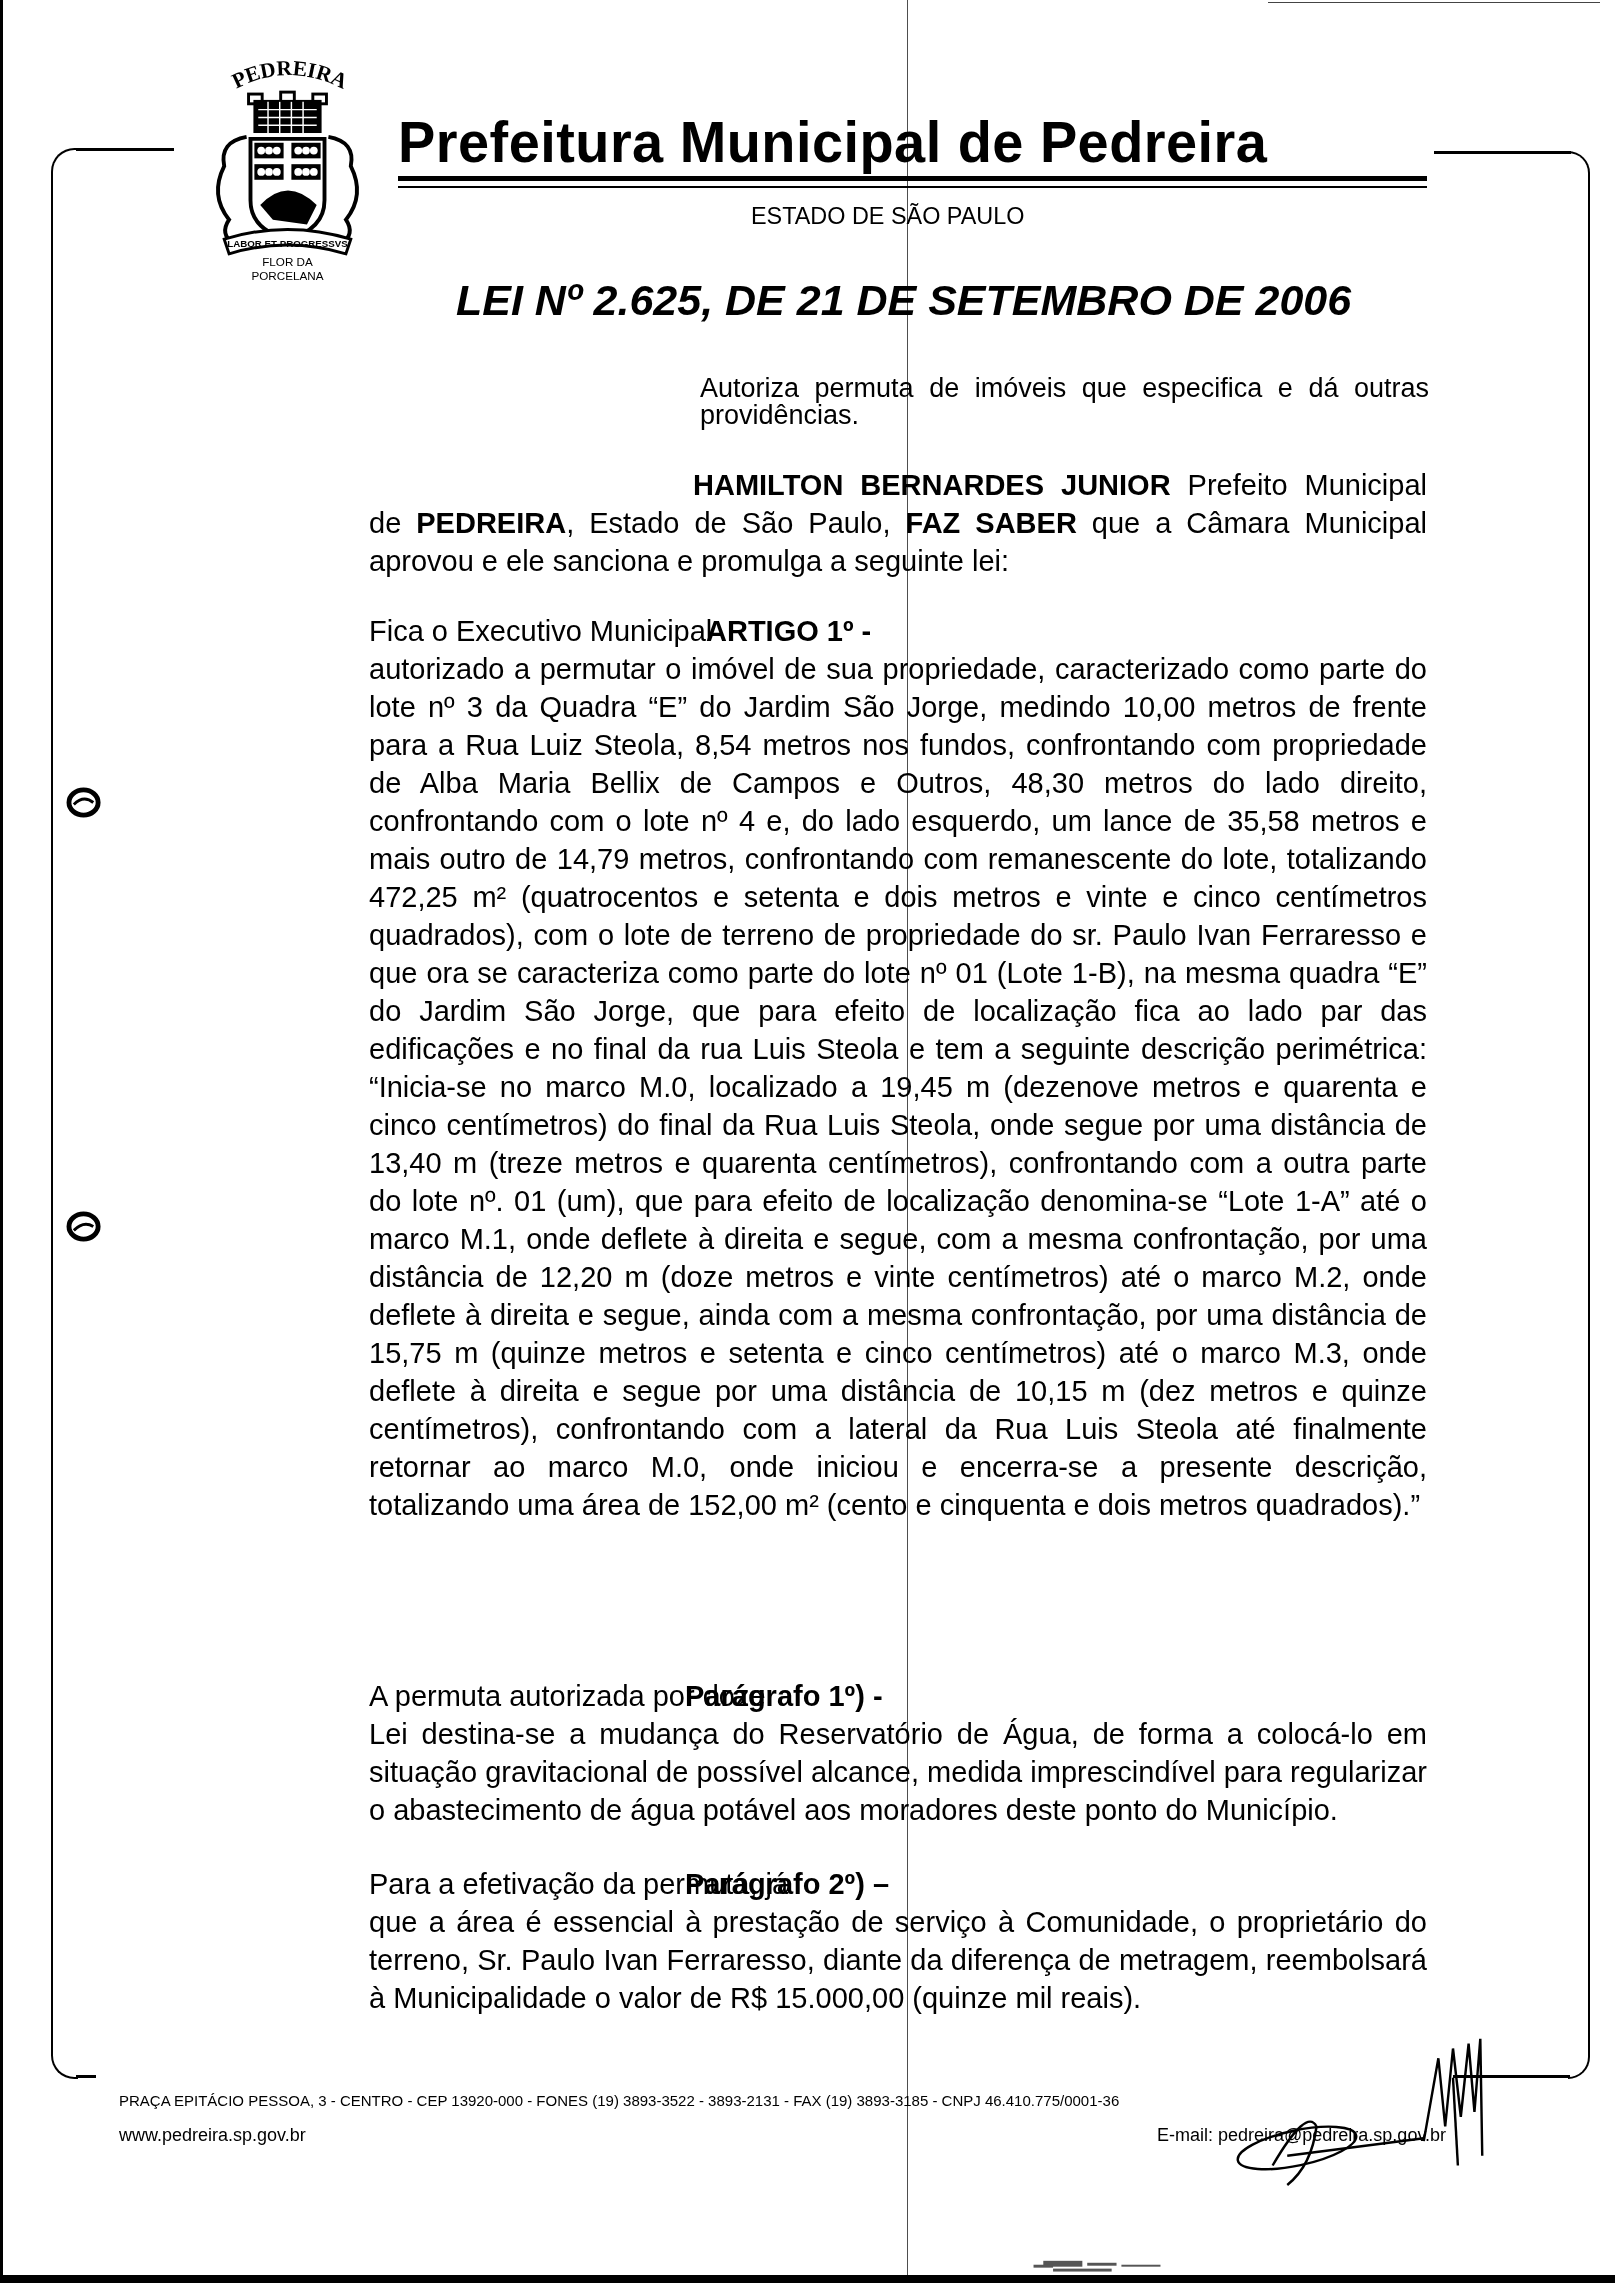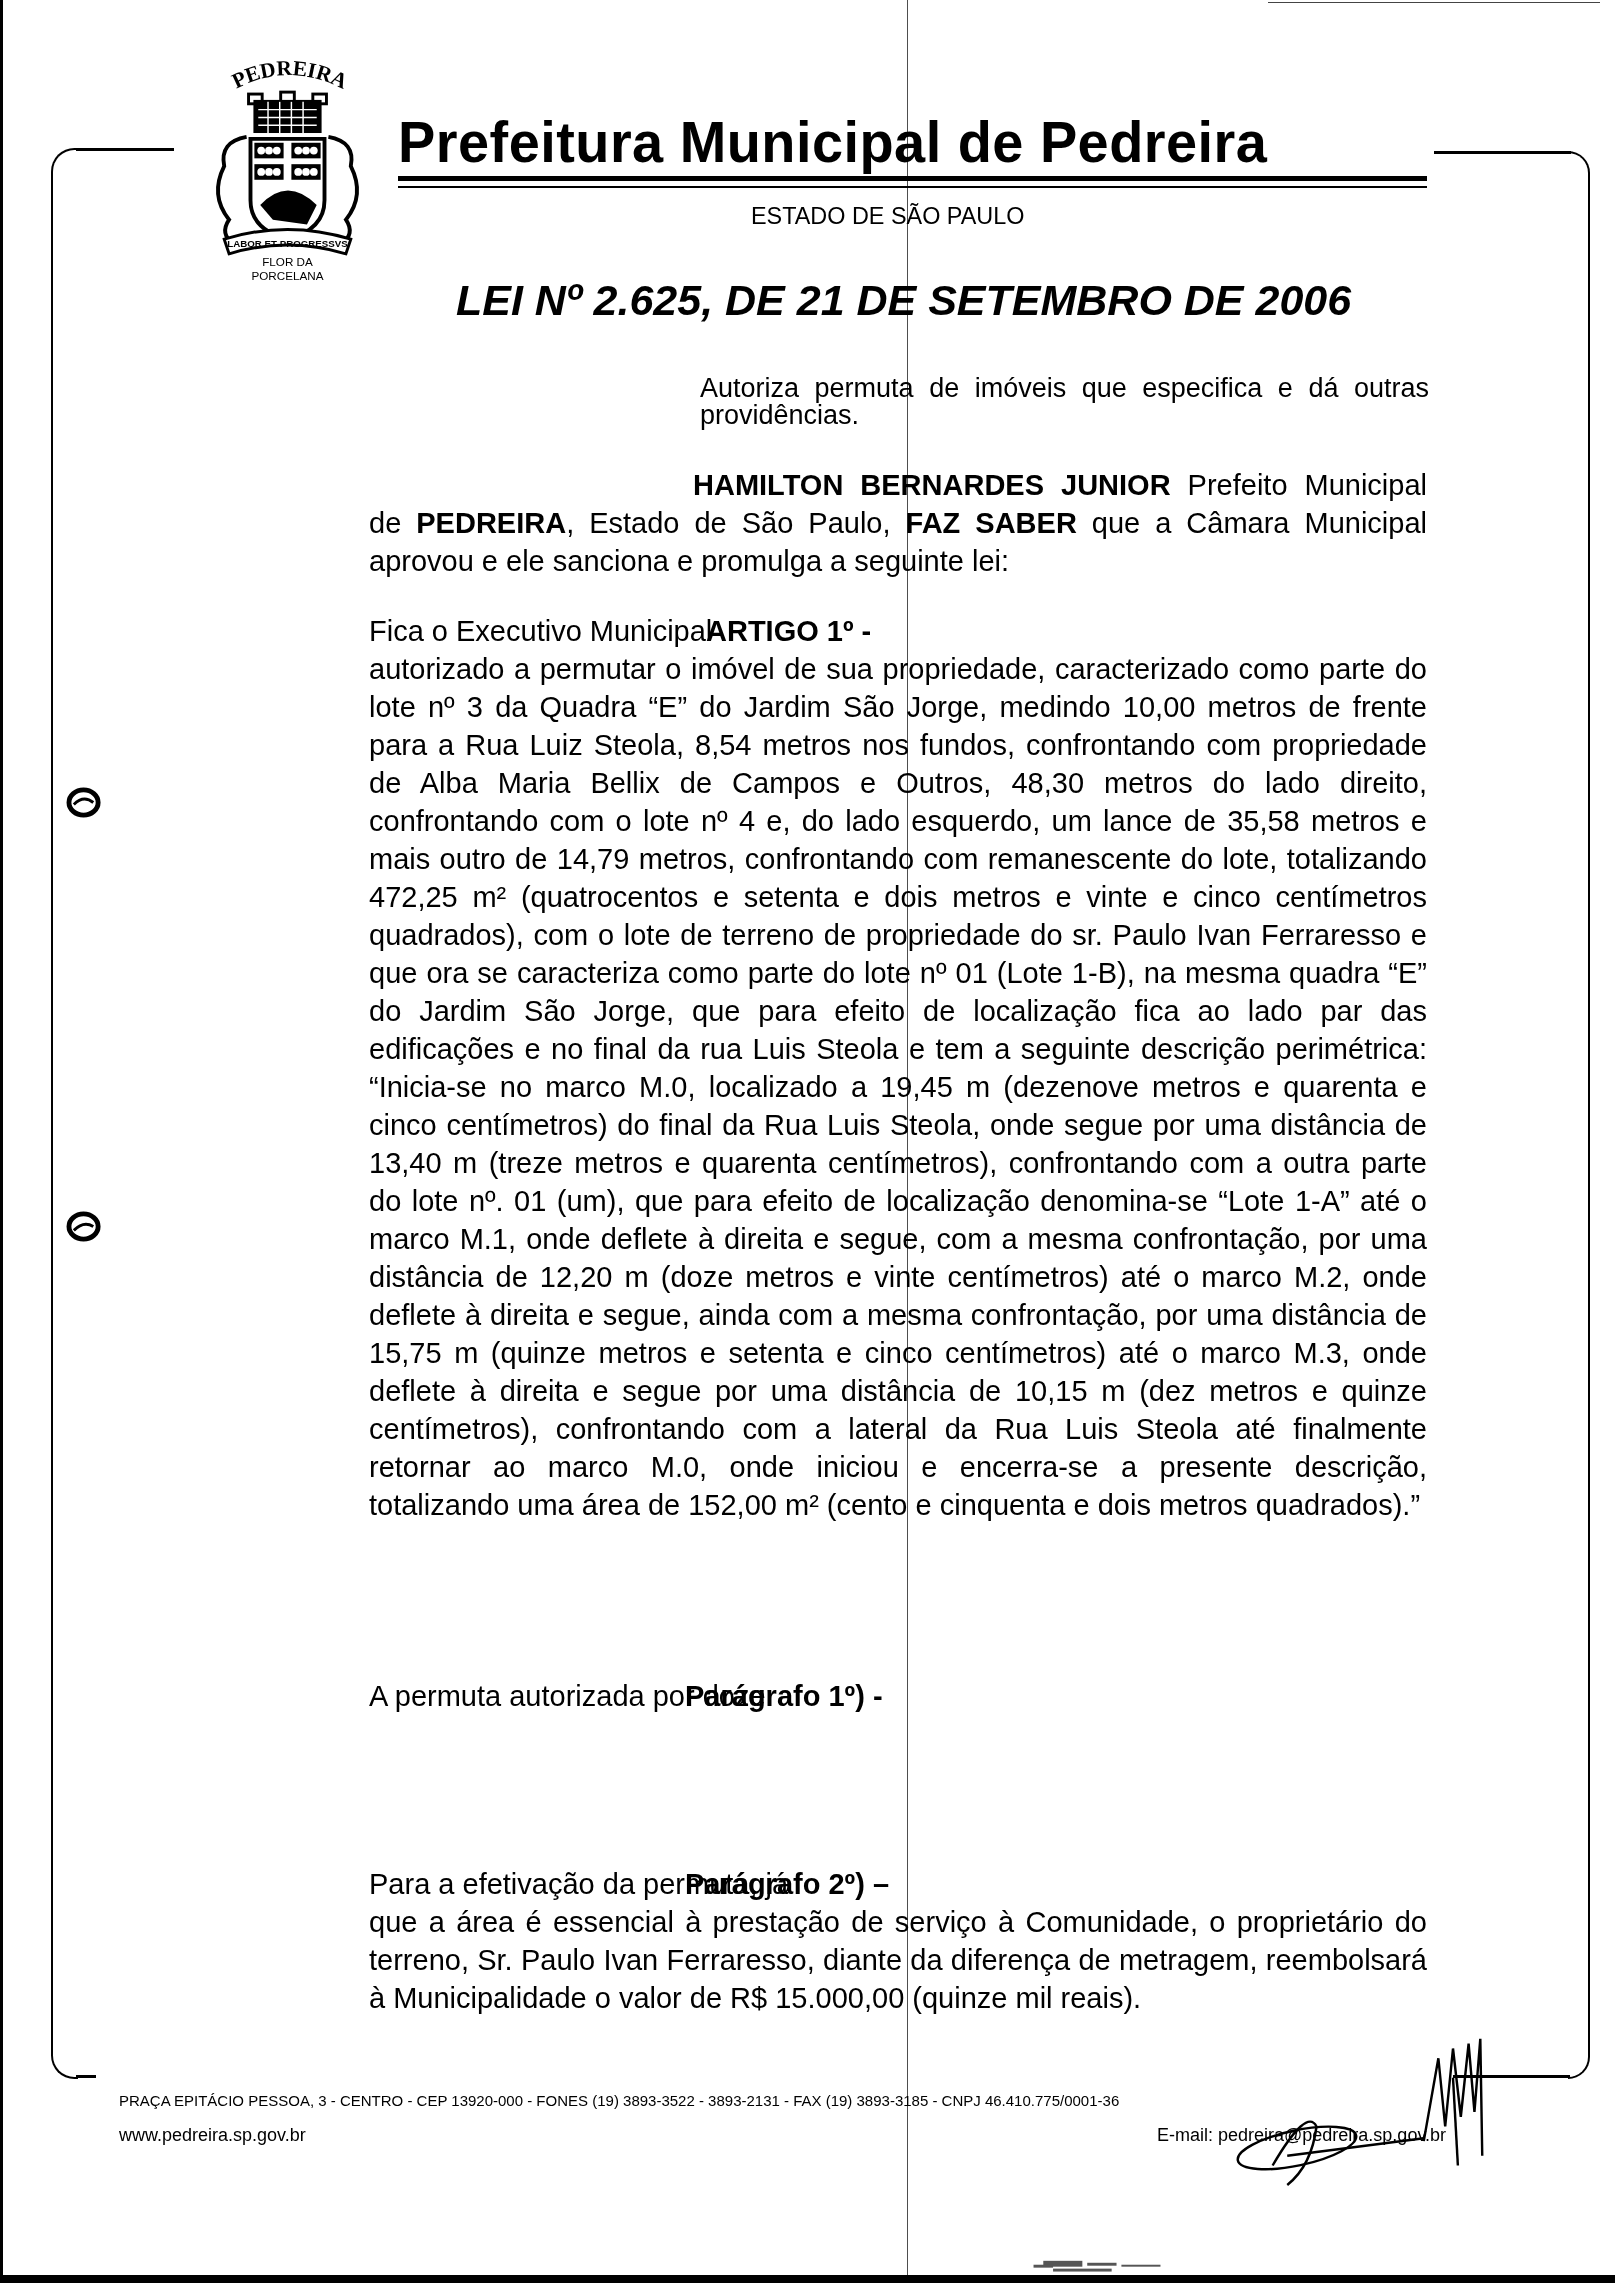--- a/index.html
+++ b/index.html
@@ -148,20 +148,21 @@
 
 <div class="body-text" style="top:466px;"><span class="indent-sm"></span><b>HAMILTON BERNARDES JUNIOR</b><span> Prefeito Municipal de </span><b>PEDREIRA</b><span>, Estado de São Paulo, </span><b>FAZ SABER</b><span> que a Câmara Municipal aprovou e ele sanciona e promulga a seguinte lei:</span></div>
 
 <div class="body-text" style="top:612px;">
   <span class="p-right" style="position:relative;"><b style="position:absolute;left:337px;">ARTIGO 1º -</b><span>Fica o Executivo Municipal</span></span>
   <span>autorizado a permutar o imóvel de sua propriedade, caracterizado como parte do lote nº 3 da Quadra “E” do Jardim São Jorge, medindo 10,00 metros de frente para a Rua Luiz Steola, 8,54 metros nos fundos, confrontando com propriedade de Alba Maria Bellix de Campos e Outros, 48,30 metros do lado direito, confrontando com o lote nº 4 e, do lado esquerdo, um lance de 35,58 metros e mais outro de 14,79 metros, confrontando com remanescente do lote, totalizando 472,25 m² (quatrocentos e setenta e dois metros e vinte e cinco centímetros quadrados), com o lote de terreno de propriedade do sr. Paulo Ivan Ferraresso e que ora se caracteriza como parte do lote nº 01 (Lote 1-B), na mesma quadra “E” do Jardim São Jorge, que para efeito de localização fica ao lado par das edificações e no final da rua Luis Steola e tem a seguinte descrição perimétrica: “Inicia-se no marco M.0, localizado a 19,45 m (dezenove metros e quarenta e cinco centímetros) do final da Rua Luis Steola, onde segue por uma distância de 13,40 m (treze metros e quarenta centímetros), confrontando com a outra parte do lote nº. 01 (um), que para efeito de localização denomina-se “Lote 1-A” até o marco M.1, onde deflete à direita e segue, com a mesma confrontação, por uma distância de 12,20 m (doze metros e vinte centímetros) até o marco M.2, onde deflete à direita e segue, ainda com a mesma confrontação, por uma distância de 15,75 m (quinze metros e setenta e cinco centímetros) até o marco M.3, onde deflete à direita e segue por uma distância de 10,15 m (dez metros e quinze centímetros), confrontando com a lateral da Rua Luis Steola até finalmente retornar ao marco M.0, onde iniciou e encerra-se a presente descrição, totalizando uma área de 152,00 m² (cento e cinquenta e dois metros quadrados).”</span>
 </div>
 
 <div class="body-text" style="top:1677px;">
   <span class="p-right" style="position:relative;padding-right:21.5px;"><b style="position:absolute;left:316px;">Parágrafo 1º) -</b><span>A permuta autorizada por doze</span></span>
+  <span>Lei destina-se a mudança do Reservatório de Água, de forma a colocá-lo em situação gravitacional de possível alcance, medida imprescindível para regularizar o abastecimento de água potável aos moradores deste ponto do Município.</span>
 </div>
 
 <div class="body-text" style="top:1865px;">
   <span class="p-right" style="position:relative;"><b style="position:absolute;left:316px;">Parágrafo 2º) –</b><span>Para a efetivação da permuta, já</span></span>
   <span>que a área é essencial à prestação de serviço à Comunidade, o proprietário do terreno, Sr. Paulo Ivan Ferraresso, diante da diferença de metragem, reembolsará à Municipalidade o valor de R$ 15.000,00 (quinze mil reais).</span>
 </div>
 
 <svg class="hole" style="left:66px;top:785px;" viewBox="0 0 40 36">
   <ellipse cx="18" cy="18" rx="15" ry="13" fill="none" stroke="#000" stroke-width="5"></ellipse>
   <path d="M 8 20 Q 18 10 28 18" fill="none" stroke="#000" stroke-width="3"></path>

